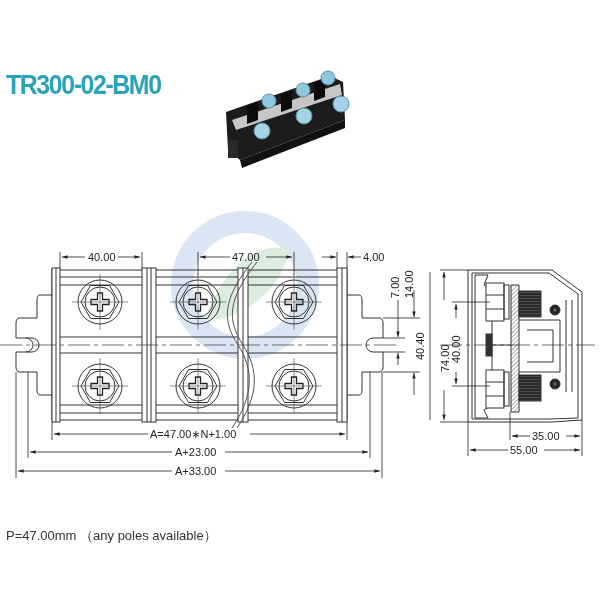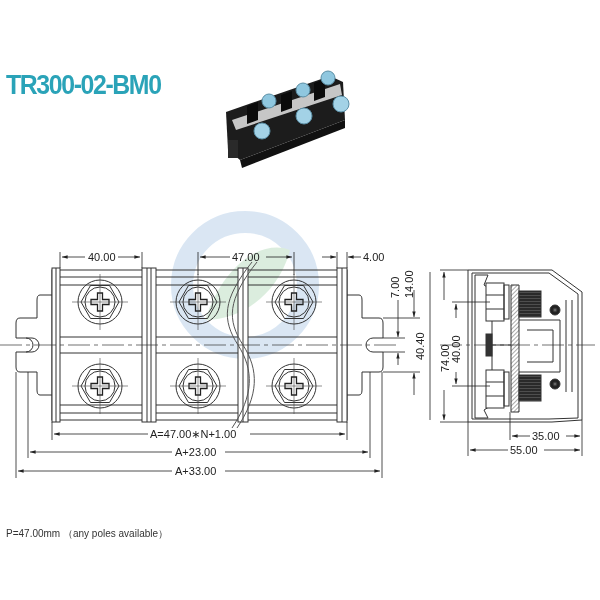--- a/index.html
+++ b/index.html
@@ -1,18 +1,18 @@
 <!DOCTYPE html>
 <html><head>
 <meta charset="utf-8">
 <style>
   html,body{margin:0;padding:0;background:#ffffff;}
   body{width:600px;height:600px;position:relative;overflow:hidden;font-family:"Liberation Sans",sans-serif;}
   .title{position:absolute;left:6px;top:70px;font-family:"Liberation Sans",sans-serif;font-weight:bold;font-size:27px;letter-spacing:-1.5px;color:#2aa3b8;transform:scaleX(0.92);transform-origin:left top;}
-  .footnote{position:absolute;left:6px;top:527px;font-size:10px;color:#333333;font-family:"Liberation Sans",sans-serif;}
+  .footnote{position:absolute;left:6px;top:527px;font-size:13px;color:#333333;font-family:"Liberation Sans",sans-serif;}
   svg{position:absolute;left:0;top:0;}
   .dim{font-family:"Liberation Sans",sans-serif;font-size:11px;fill:#222;}
 </style>
 </head>
 <body>
 
 <div class="title">TR300-02-BM0</div>
 
 <svg width="600" height="600" viewBox="0 0 600 600">
   <defs>

